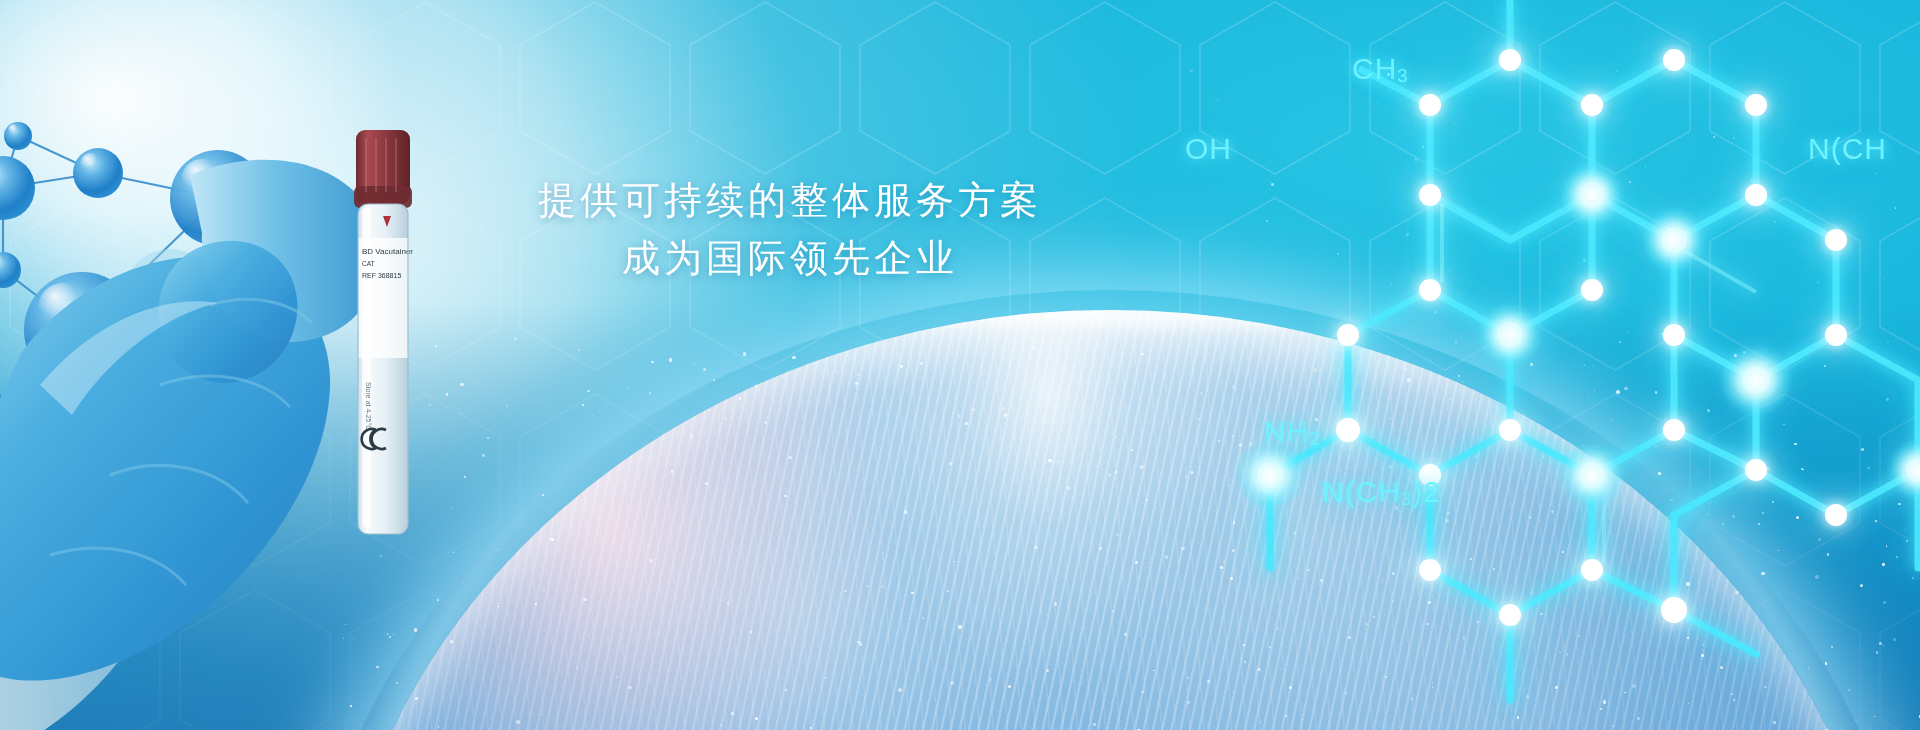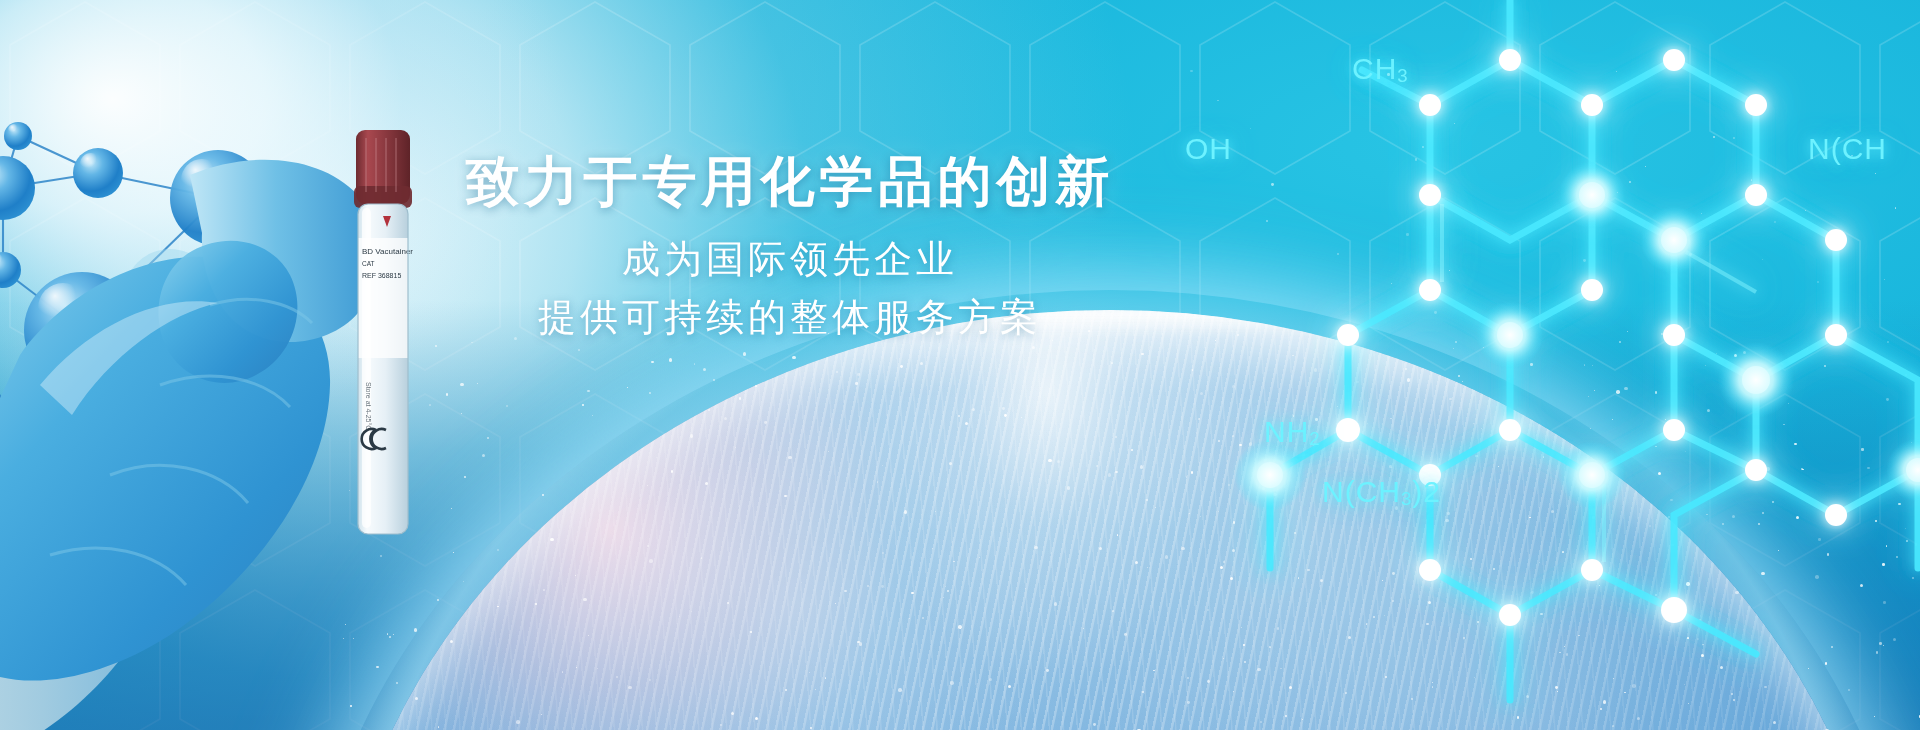--- a/index.html
+++ b/index.html
@@ -786,20 +786,19 @@
     <span>N(CH</span>
   </div>
   <div class="chemlabel" style="left:1264px; top:415px; font-size:30px;">
     <span>NH</span><sub>2</sub>
   </div>
   <div class="chemlabel" style="left:1322px; top:475px; font-size:30px;">
     <span>N(CH</span><sub>3</sub><span>)2</span>
   </div>
 
   <div class="copy">
-    <div class="headline">致力于专用化学品的创新</div>
     <div class="subline">
+      <div>提供可持续的整体服务方案</div>
       <div>成为国际领先企业</div>
-      <div>提供可持续的整体服务方案</div>
     </div>
   </div>
 
 </div>
 
 </body></html>

